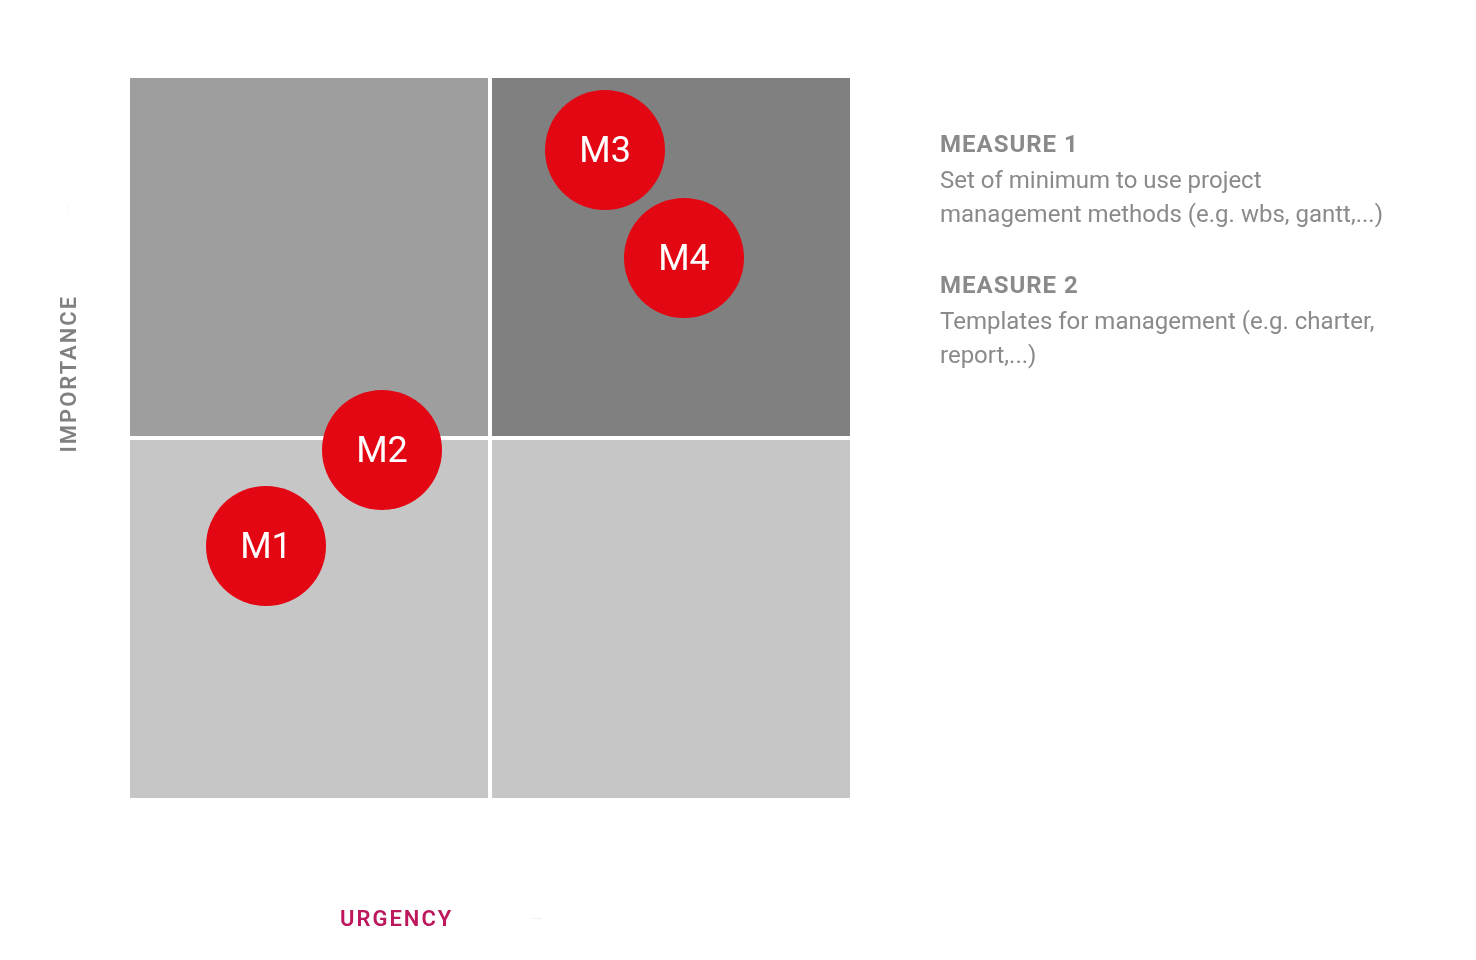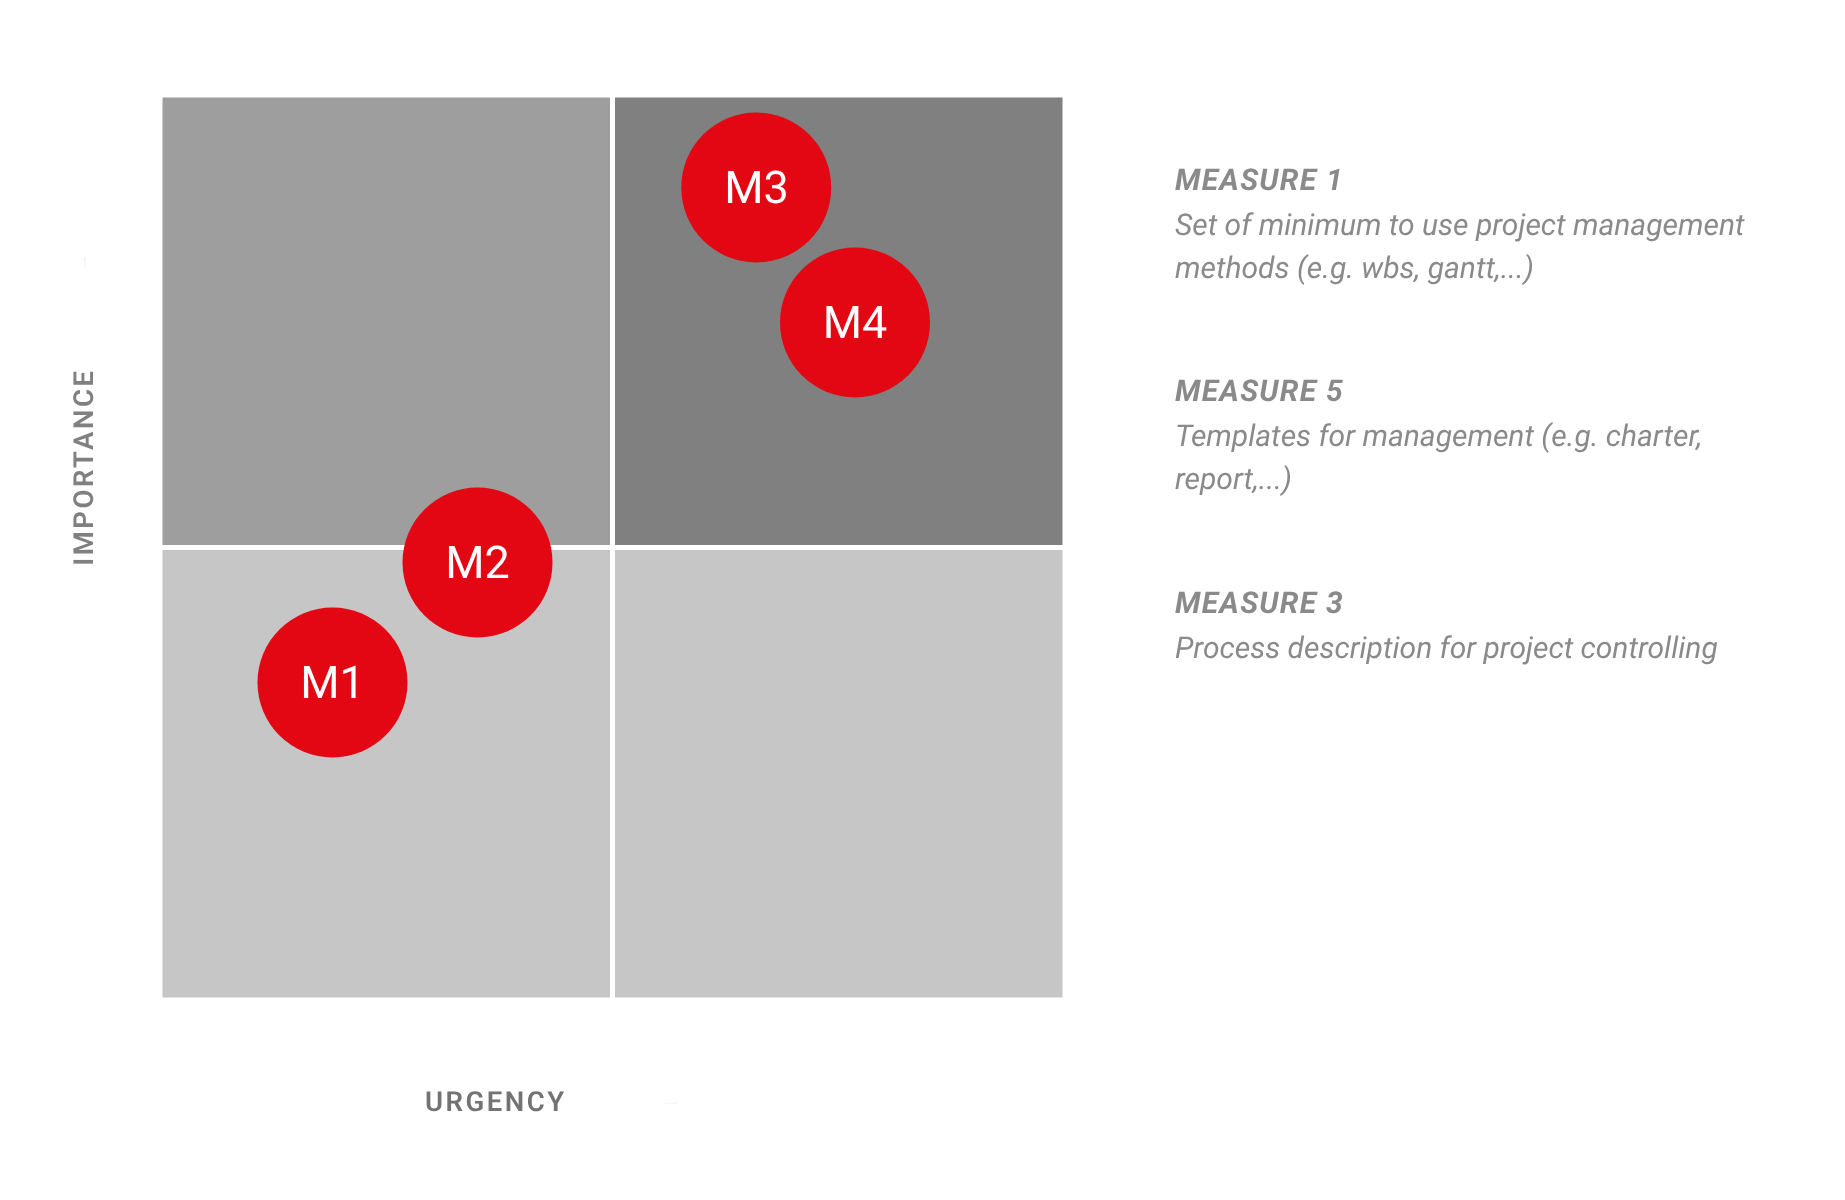--- a/index.html
+++ b/index.html
@@ -31,25 +31,25 @@
     font-size: 22px;
   }
   .y-arrow {
     width: 120px;
     height: 1px;
   }
   
   .x-axis-label {
     position: absolute;
     left: 340px;
-    top: 870px;
+    top: 906px;
     display: flex;
     align-items: center;
     gap: 24px;
-    color: #737373;
+    color: #be185d;
     font-weight: 600;
     letter-spacing: 2px;
     font-size: 22px;
   }
   .x-arrow {
     width: 120px;
     height: 1px;
   }
   
   .matrix {
@@ -85,23 +85,22 @@
     justify-content: center;
   }
   
   .legend {
     position: absolute;
     left: 940px;
     top: 130px;
     width: 460px;
     display: flex;
     flex-direction: column;
-    gap: 68px;
+    gap: 40px;
     color: #8a8a8a;
-    font-style: italic;
   }
   .measure-title {
     font-weight: 700;
     font-size: 24px;
     letter-spacing: 1px;
     margin-bottom: 6px;
   }
   .measure-desc {
     font-size: 24px;
     line-height: 1.4;
@@ -142,22 +141,18 @@
       <polyline points="100,1 110,6 100,11" fill="none" stroke="#808080" stroke-width="1.5"></polyline>
     </svg>
   </div>
 
   <div class="legend">
     <div class="legend-item">
       <div class="measure-title">MEASURE 1</div>
       <div class="measure-desc">Set of minimum to use project management methods (e.g. wbs, gantt,...)</div>
     </div>
     <div class="legend-item">
-      <div class="measure-title">MEASURE 5</div>
+      <div class="measure-title">MEASURE 2</div>
       <div class="measure-desc">Templates for management (e.g. charter, report,...)</div>
-    </div>
-    <div class="legend-item">
-      <div class="measure-title">MEASURE 3</div>
-      <div class="measure-desc">Process description for project controlling</div>
     </div>
   </div>
 
 </div>
 
 </body></html>

